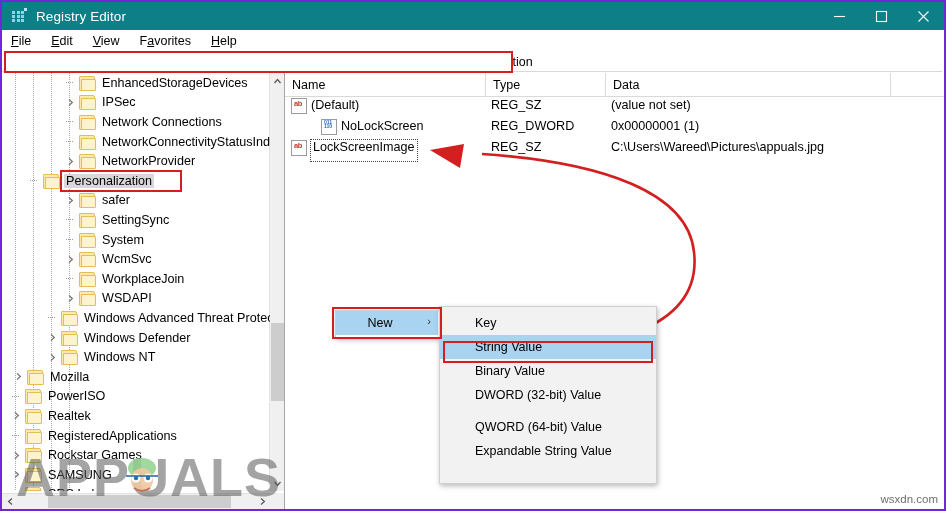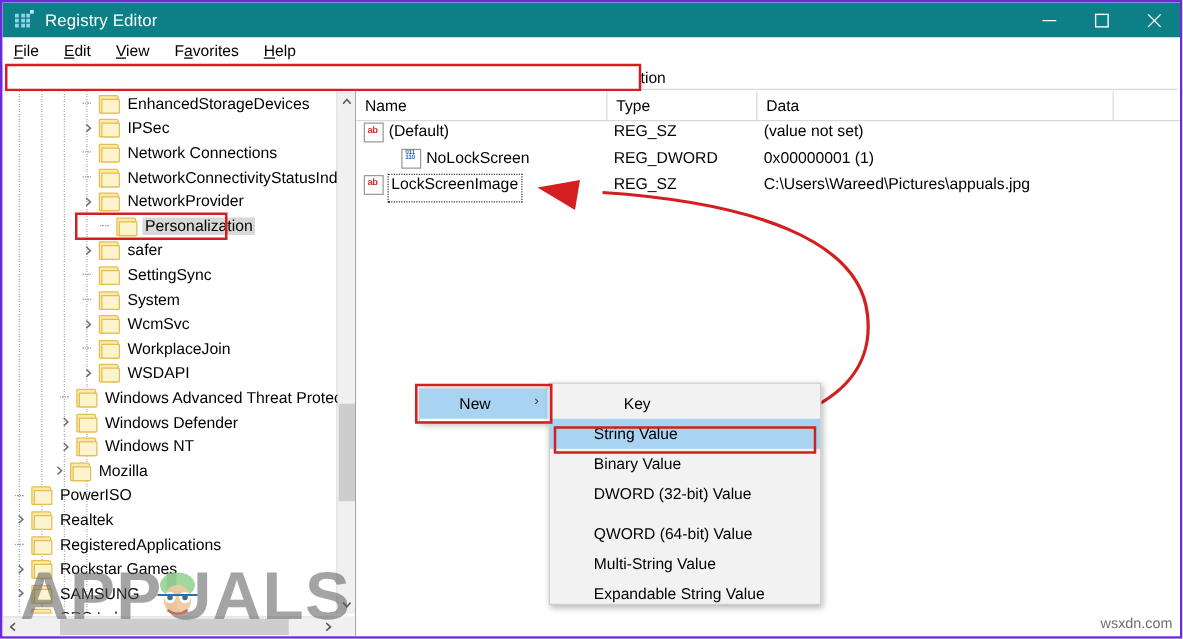--- a/index.html
+++ b/index.html
@@ -228,21 +228,21 @@
               <svg width="9" height="9" viewBox="0 0 9 9">
                 <polyline points="3,1.4 6.3,4.5 3,7.6" fill="none" stroke="#707070" stroke-width="1.25"></polyline>
               </svg>
             </span>
             <span class="fold">
               <span class="bk"></span>
               <span class="fr"></span>
             </span>
             <span class="tlabel">NetworkProvider</span>
           </div>
-          <div class="trow sel" style="padding-left: 74px; top: 98px; position: absolute; left: 0px;">
+          <div class="trow sel" style="padding-left: 24px; top: 98px; position: absolute; left: 0px;">
             <span class="dots"></span>
             <span class="fold">
               <span class="bk"></span>
               <span class="fr"></span>
             </span>
             <span class="tlabel">Personalization</span>
           </div>
           <div class="selbox" style="left: 58px; top: 97px; width: 122px; height: 22px;"></div>
           <div class="trow" style="padding-left: 60px; top: 117.6px; position: absolute; left: 0px;">
             <span class="exp">
@@ -329,21 +329,21 @@
               <svg width="9" height="9" viewBox="0 0 9 9">
                 <polyline points="3,1.4 6.3,4.5 3,7.6" fill="none" stroke="#707070" stroke-width="1.25"></polyline>
               </svg>
             </span>
             <span class="fold">
               <span class="bk"></span>
               <span class="fr"></span>
             </span>
             <span class="tlabel">Windows NT</span>
           </div>
-          <div class="trow" style="padding-left: 37px; top: 294px; position: absolute; left: 0px;">
+          <div class="trow" style="padding-left: 8px; top: 294px; position: absolute; left: 0px;">
             <span class="exp">
               <svg width="9" height="9" viewBox="0 0 9 9">
                 <polyline points="3,1.4 6.3,4.5 3,7.6" fill="none" stroke="#707070" stroke-width="1.25"></polyline>
               </svg>
             </span>
             <span class="fold">
               <span class="bk"></span>
               <span class="fr"></span>
             </span>
             <span class="tlabel">Mozilla</span>
@@ -491,37 +491,34 @@
 
   <div class="ctx ctx-new">
     <div class="newitem">
       <span class="lbl">New</span>
       <span class="ch">›</span>
     </div>
   </div>
   <div class="newbox"></div>
 
   <div class="ctx ctx-sub" id="submenu">
-      <div class="ctxitem" style="margin-top: 4px; margin-left: 24px;">
+      <div class="ctxitem" style="margin-top: 4px;">
         <span>Key</span>
       </div>
       <div class="ctxitem hl" style="margin-top: 0px;">
         <span>String Value</span>
       </div>
       <div class="ctxitem" style="margin-top: 0px;">
         <span>Binary Value</span>
       </div>
       <div class="ctxitem" style="margin-top: 0px;">
         <span>DWORD (32-bit) Value</span>
       </div>
       <div class="ctxitem" style="margin-top: 8px;">
         <span>QWORD (64-bit) Value</span>
-      </div>
-      <div class="ctxitem" style="margin-top: 0px;">
-        <span>Multi-String Value</span>
       </div>
       <div class="ctxitem" style="margin-top: 0px;">
         <span>Expandable String Value</span>
       </div>
     </div>
   <div class="subbox"></div>
 
   <svg class="arrow" viewBox="0 0 946 511">
     <path d="M 440 345 C 620 360, 700 320, 692 250 C 686 190, 600 160, 480 152" fill="none" stroke="#d31f1f" stroke-width="2.6"></path>
     <polygon points="428,148 462,142 458,166" fill="#d31f1f"></polygon>

